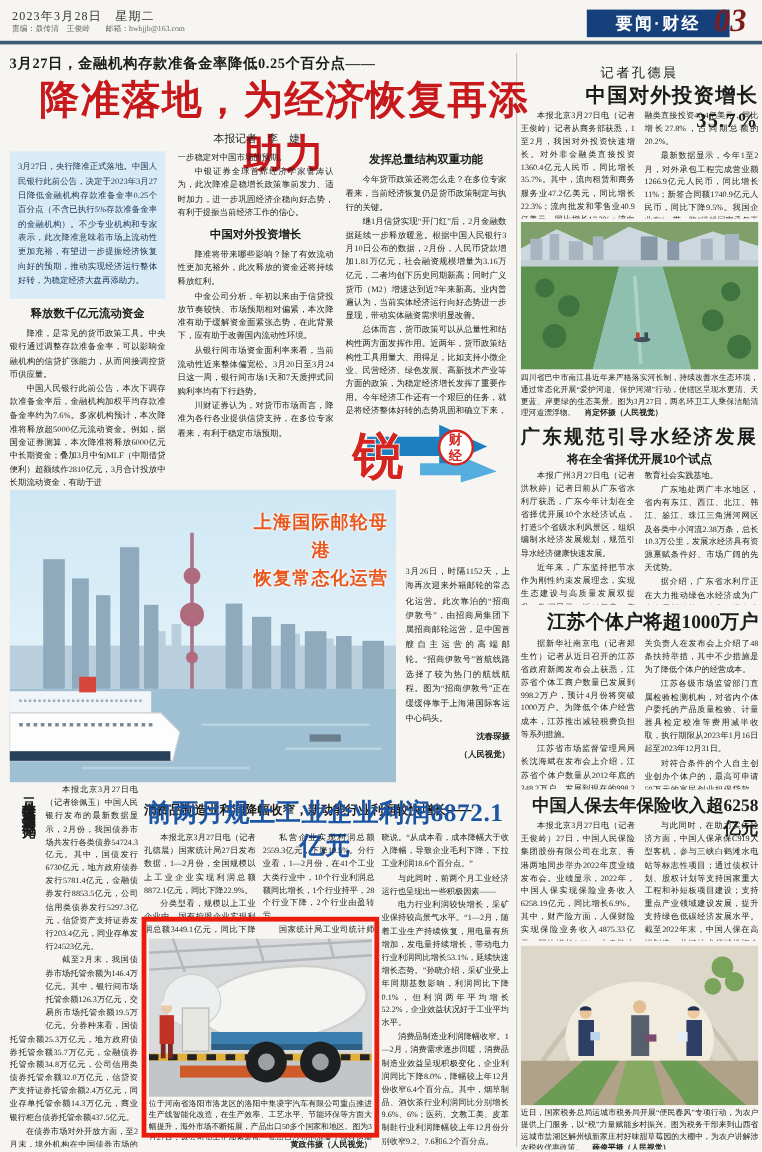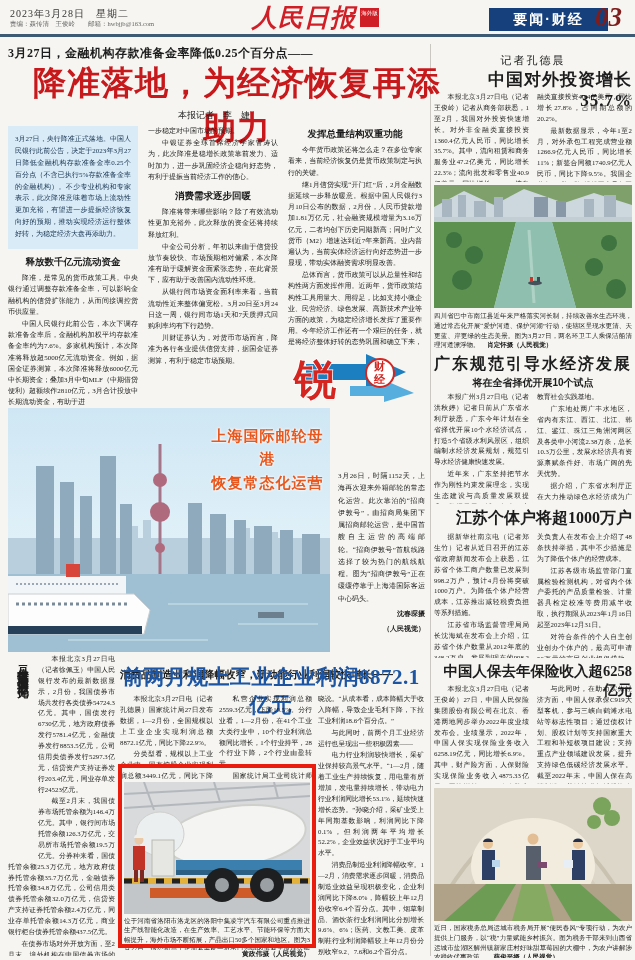--- a/index.html
+++ b/index.html
@@ -78,24 +78,20 @@
   .gh-caption{left:434px;top:923px;width:198px;height:35px;font-size:6.5px;line-height:1.5;
         text-align:justify;overflow:hidden;}
 </style>
 </head>
 <body>
 
 <div id="page">
 
   <div class="abs date-line">2023年3月28日　星期二</div>
   <div class="abs editor-line">责编：聂传清　王俊岭　　邮箱：hwbjjb@163.com</div>
-  <div class="abs masthead">
-    <span class="masthead-name">人民日报</span>
-    <span class="masthead-edition">海外版</span>
-  </div>
   <div class="abs section-box">要闻·财经</div>
   <div class="abs page-num">03</div>
   <div class="abs header-rule"></div>
   <div class="abs v-divider"></div>
 
   <div class="abs kicker">3月27日，金融机构存款准备金率降低0.25个百分点——</div>
   <div class="abs lead-headline">降准落地，为经济恢复再添助力</div>
   <div class="abs lead-byline">本报记者　李　婕</div>
 
   <div class="col lead-col" style="left:8px;width:130px;">
@@ -105,26 +101,26 @@
         <p>降准，是常见的货币政策工具。中央银行通过调整存款准备金率，可以影响金融机构的信贷扩张能力，从而间接调控货币供应量。</p>
         <p>中国人民银行此前公告，本次下调存款准备金率后，金融机构加权平均存款准备金率约为7.6%。多家机构预计，本次降准将释放超5000亿元流动资金。例如，据国金证券测算，本次降准将释放6000亿元中长期资金；叠加3月中旬MLF（中期借贷便利）超额续作2810亿元，3月合计投放中长期流动资金，有助于进</p>
       </div>
   </div>
 
   <div class="col lead-col" style="left:148px;width:130px;">
     <p class="no-indent">一步稳定对中国市场的预期。</p>
     <div>
         <p>中银证券全球首席经济学家管涛认为，此次降准是稳增长政策靠前发力、适时加力，进一步巩固经济企稳向好态势，有利于提振当前经济工作的信心。</p>
       </div>
-    <div class="subhead">消费需求逐步回暖</div>
+    <div class="subhead">中国对外投资增长</div>
     <div>
         <p>降准将带来哪些影响？除了有效流动性更加充裕外，此次释放的资金还将持续释放红利。</p>
         <p>中金公司分析，年初以来由于信贷投放节奏较快、市场预期相对偏紧，本次降准有助于缓解资金面紧张态势，在此背景下，应有助于改善国内流动性环境。</p>
         <p>从银行间市场资金面利率来看，当前流动性近来整体偏宽松。3月20日至3月24日这一周，银行间市场1天和7天质押式回购利率均有下行趋势。</p>
-        <p>川财证券认为，对货币市场而言，降准为各行各业提供信贷支持，据国金证券测算，有利于稳定市场预期。</p>
+        <p>川财证券认为，对货币市场而言，降准为各行各业提供信贷支持，在多位专家看来，有利于稳定市场预期。</p>
       </div>
   </div>
 
   <div class="col" style="left:288px;top:126px;width:134px;height:220px;">
     <div class="subhead" style="margin-top:0;">发挥总量结构双重功能</div>
     <div>
         <p>今年货币政策还将怎么走？在多位专家看来，当前经济恢复仍是货币政策制定与执行的关键。</p>
         <p>继1月信贷实现“开门红”后，2月金融数据延续一步释放暖意。根据中国人民银行3月10日公布的数据，2月份，人民币贷款增加1.81万亿元，社会融资规模增量为3.16万亿元，二者均创下历史同期新高；同时广义货币（M2）增速达到近7年来新高。业内普遍认为，当前实体经济运行向好态势进一步显现，带动实体融资需求明显改善。</p>
         <p>总体而言，货币政策可以从总量性和结构性两方面发挥作用。近两年，货币政策结构性工具用量大、用得足，比如支持小微企业、民营经济、绿色发展、高新技术产业等方面的政策，为稳定经济增长发挥了重要作用。今年经济工作还有一个艰巨的任务，就是将经济整体好转的态势巩固和确立下来，这就需要总量和结构工具更加精准地配合起来，适当合理扩大总量规模，为经济恢复进一步增添力量。</p>
       </div>

